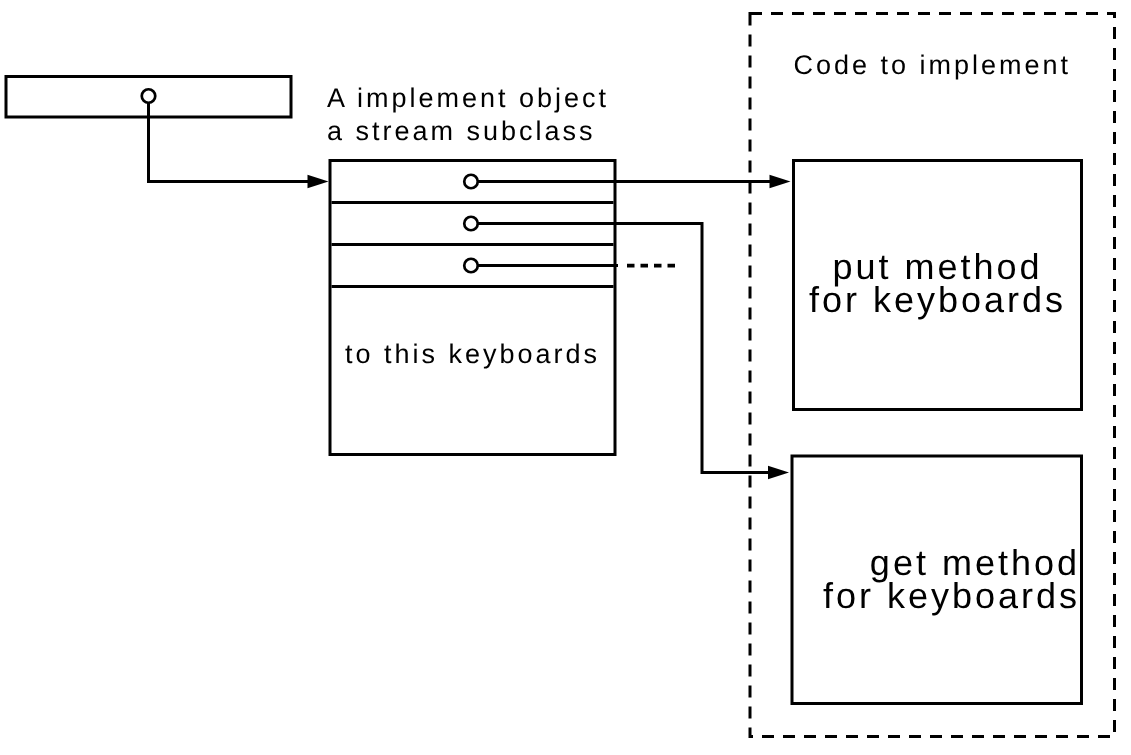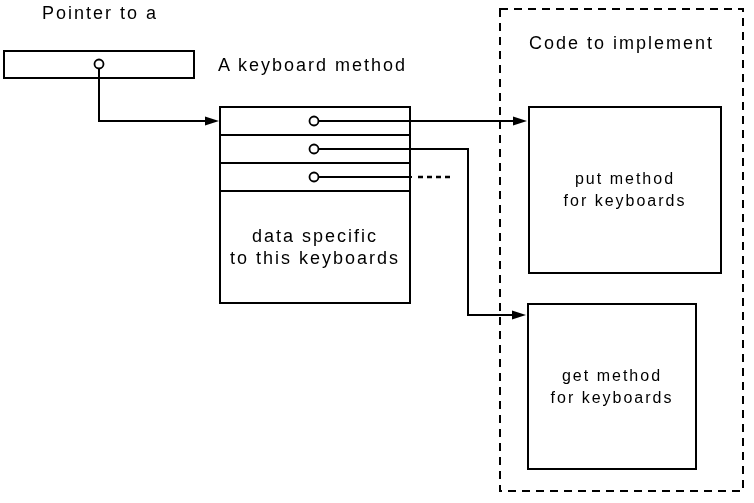--- a/index.html
+++ b/index.html
@@ -30,21 +30,21 @@
     line-height: 22px;
     letter-spacing: 2px;
     white-space: nowrap;
   }
   .label.centered { text-align: center; }
   .method-box {
     display: flex;
     flex-direction: column;
     justify-content: center;
     align-items: center;
-    font-size: 16px;
+    font-size: 24px;
     line-height: 22px;
     letter-spacing: 2px;
     text-align: center;
   }
 </style>
 </head>
 <body>
 
 <div class="canvas">
 
@@ -63,44 +63,43 @@
     <path class="connector" d="M 318.5 149 L 468 149 L 468 315 L 513 315"></path>
     <polygon class="arrowhead" points="526,315 512,310.5 512,319.5"></polygon>
     <circle class="slot-circle" cx="314" cy="149" r="4.5"></circle>
 
     <path class="connector" d="M 318.5 177 L 412 177"></path>
     <path class="ellipsis" d="M 418 177 L 450 177"></path>
     <circle class="slot-circle" cx="314" cy="177" r="4.5"></circle>
   </svg>
 
   <div class="label centered" style="left:5px; top:2px; width:190px;">
-    <div>Pointer to a</div>
   </div>
   <div class="box" style="left:3px; top:50px; width:192px; height:29px;"></div>
 
   <div class="label" style="left:218px; top:54px;">
-    <div>A keyboard method</div>
+    <div>A implement object</div>
+    <div>a stream subclass</div>
   </div>
   <div class="box" style="left:219px; top:106px; width:192px; height:198px;">
     <div class="divider" style="top:26px;"></div>
     <div class="divider" style="top:54px;"></div>
     <div class="divider" style="top:82px;"></div>
   </div>
   <div class="label centered" style="left:219px; top:225px; width:192px;">
-    <div>data specific</div>
     <div>to this keyboards</div>
   </div>
 
   <div class="label centered" style="left:500px; top:32px; width:243px;text-align:center;">
     <div>Code to implement</div>
   </div>
 
   <div class="box method-box" style="left:528px; top:106px; width:194px; height:168px;">
     <div>put method</div>
     <div>for keyboards</div>
   </div>
 
-  <div class="box method-box" style="left:527px; top:303px; width:170px; height:167px;">
+  <div class="box method-box" style="left:527px; top:303px; width:195px; height:167px;align-items:flex-end;">
     <div>get method</div>
     <div>for keyboards</div>
   </div>
 
 </div>
 
 </body></html>

